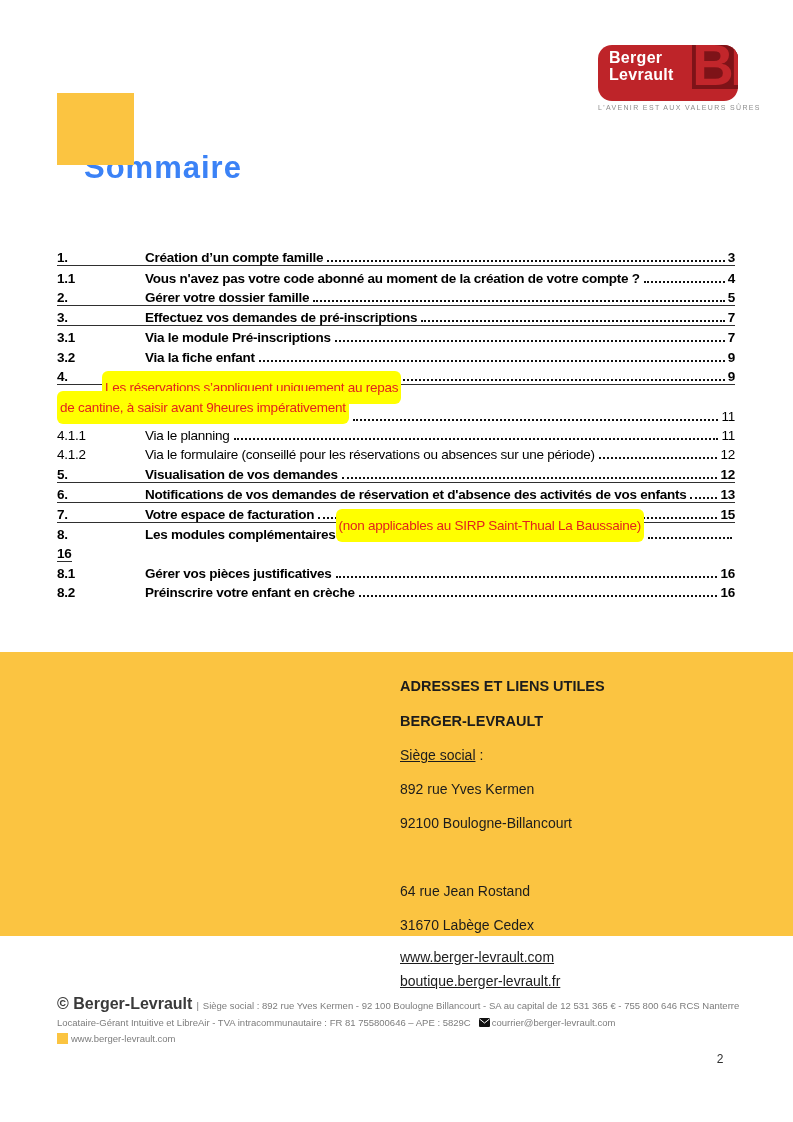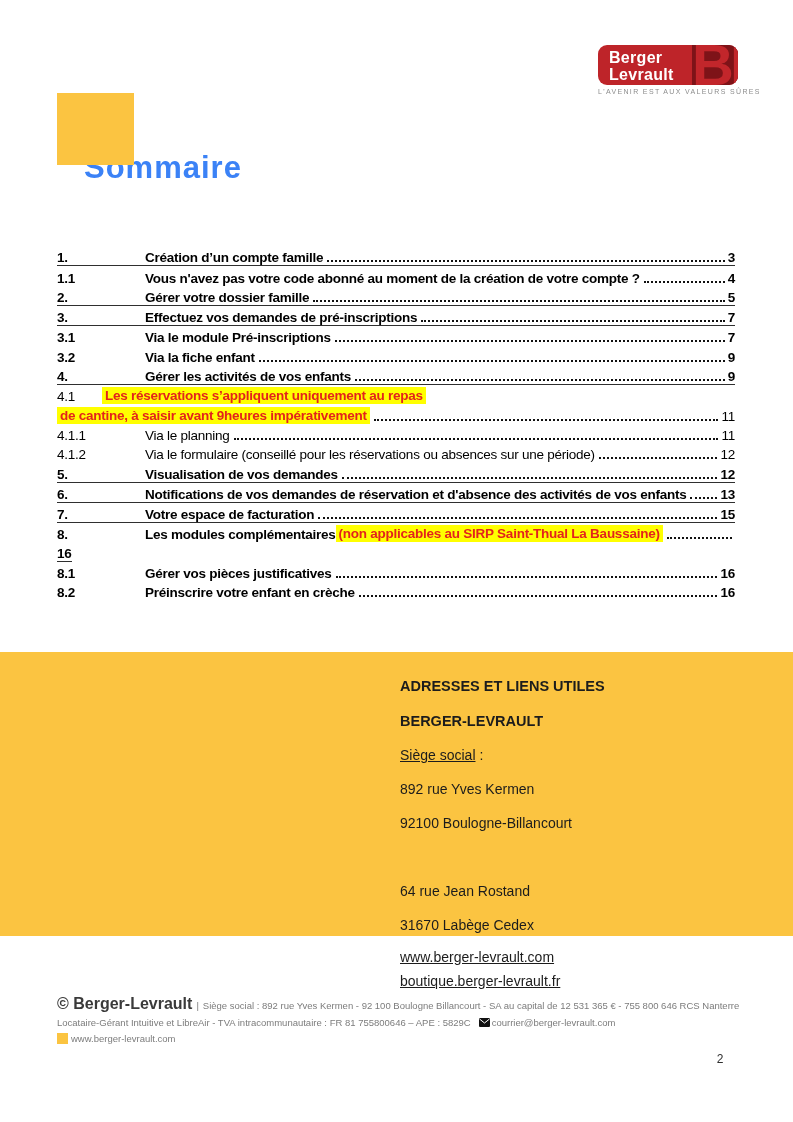--- a/index.html
+++ b/index.html
@@ -3,38 +3,38 @@
 <meta charset="utf-8">
 <style>
   html,body{margin:0;padding:0;background:#e8e8e8;}
   .page{
     position:relative;width:793px;height:1122px;background:#ffffff;
     margin:0 auto;overflow:hidden;
     font-family:"Liberation Sans",sans-serif;color:#1a1a1a;
   }
   
   .logo{position:absolute;left:598px;top:45px;width:140px;}
-  .logo-box{position:relative;height:40px;border-radius:9px;overflow:hidden;background:var(--brand-red,#BE2429);}
+  .logo-box{position:relative;height:56px;border-radius:14px;overflow:hidden;background:var(--brand-red,#BE2429);}
   .logo-words{position:absolute;left:11px;top:4px;color:#fff;font-weight:bold;font-size:16px;line-height:17px;letter-spacing:.3px;}
   .logo-mono{position:absolute;right:0;top:0;width:46px;height:44px;background:var(--brand-dark,#7E1318);
     color:#C2262B;font-weight:bold;font-size:58px;line-height:40px;letter-spacing:-4px;overflow:hidden;text-align:center;}
   .logo-tagline{margin-top:3px;font-size:7px;letter-spacing:1.35px;color:#8d8d8d;white-space:nowrap;}
   
   .sommaire-title{position:absolute;left:84px;top:150px;font-size:31px;font-weight:bold;color:#3b82f6;letter-spacing:1px;z-index:1;}
   .accent-square{position:absolute;left:57px;top:93px;width:77px;height:72px;background:var(--accent,#FBC441);z-index:2;}
   
   .toc{position:absolute;left:57px;top:246px;width:678px;font-size:13.5px;letter-spacing:-0.25px;color:#000;}
   .toc-row{display:flex;align-items:flex-end;height:19.3px;white-space:nowrap;}
   .toc-row.bold{font-weight:bold;}
   .toc-row.underline{border-bottom:1.6px solid #2f2f2f;}
   .toc-num{flex:0 0 88px;}
   .toc-num.narrow{flex:0 0 45px;}
   .toc-leader{flex:1 1 auto;min-width:8px;border-bottom:2px dotted #111;margin:0 3px 3px 4px;}
   .toc-page{text-align:right;}
-  .hl{background:var(--highlight-bg,#FFFF00);color:var(--highlight-text,#E3231C);font-weight:bold;padding:1px 3px;}
+  .hl{background:var(--highlight-bg,#FFFF00);color:var(--highlight-text,#E3231C);font-weight:normal;padding:9px 3px;border-radius:6px;}
   .pg16{display:inline-block;font-weight:bold;border-bottom:1.6px solid #2f2f2f;margin-top:3px;}
   
   .addr-block{position:absolute;left:0;top:652px;width:793px;height:284px;background:var(--accent,#FBC441);padding-left:12px;}
   .addr-line{position:absolute;left:400px;font-size:14px;color:#1c1c1c;white-space:nowrap;}
   .addr-line.bold{font-weight:bold;font-size:14.5px;}
   .u{text-decoration:underline;}
   
   .footer-line{position:absolute;left:57px;font-size:9.5px;color:var(--footer-gray,#7C7C7C);white-space:nowrap;}
   .footer-copy{font-weight:bold;color:#3a3a3a;font-size:16px;}
   .footer-sep{margin:0 4px;}

